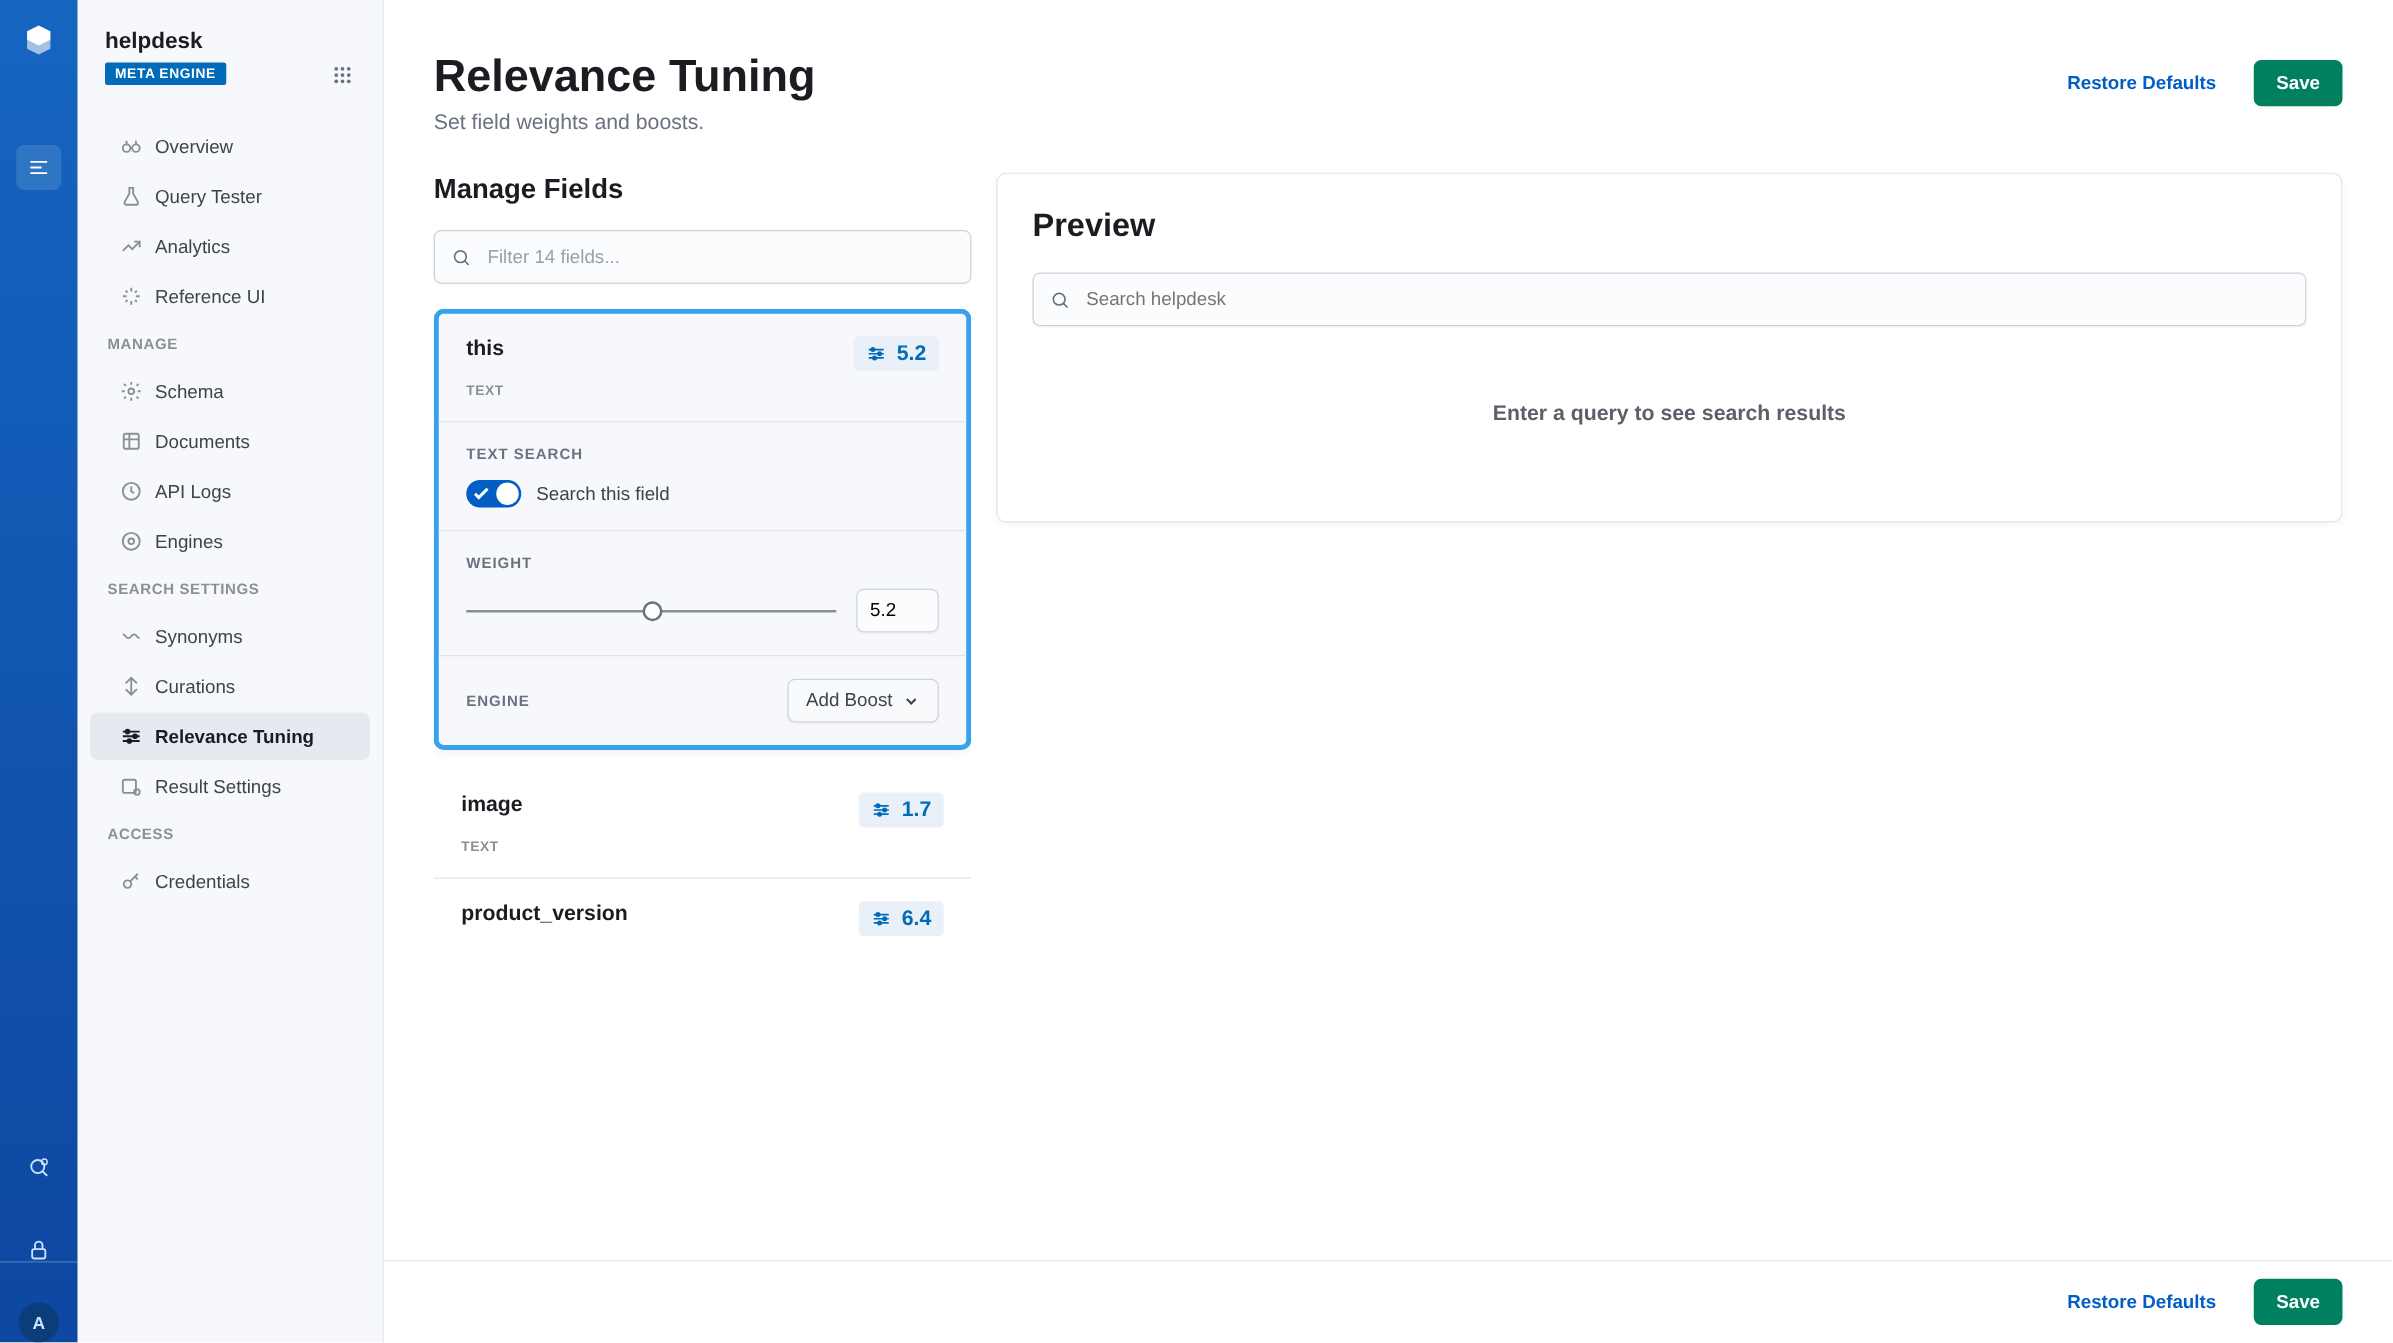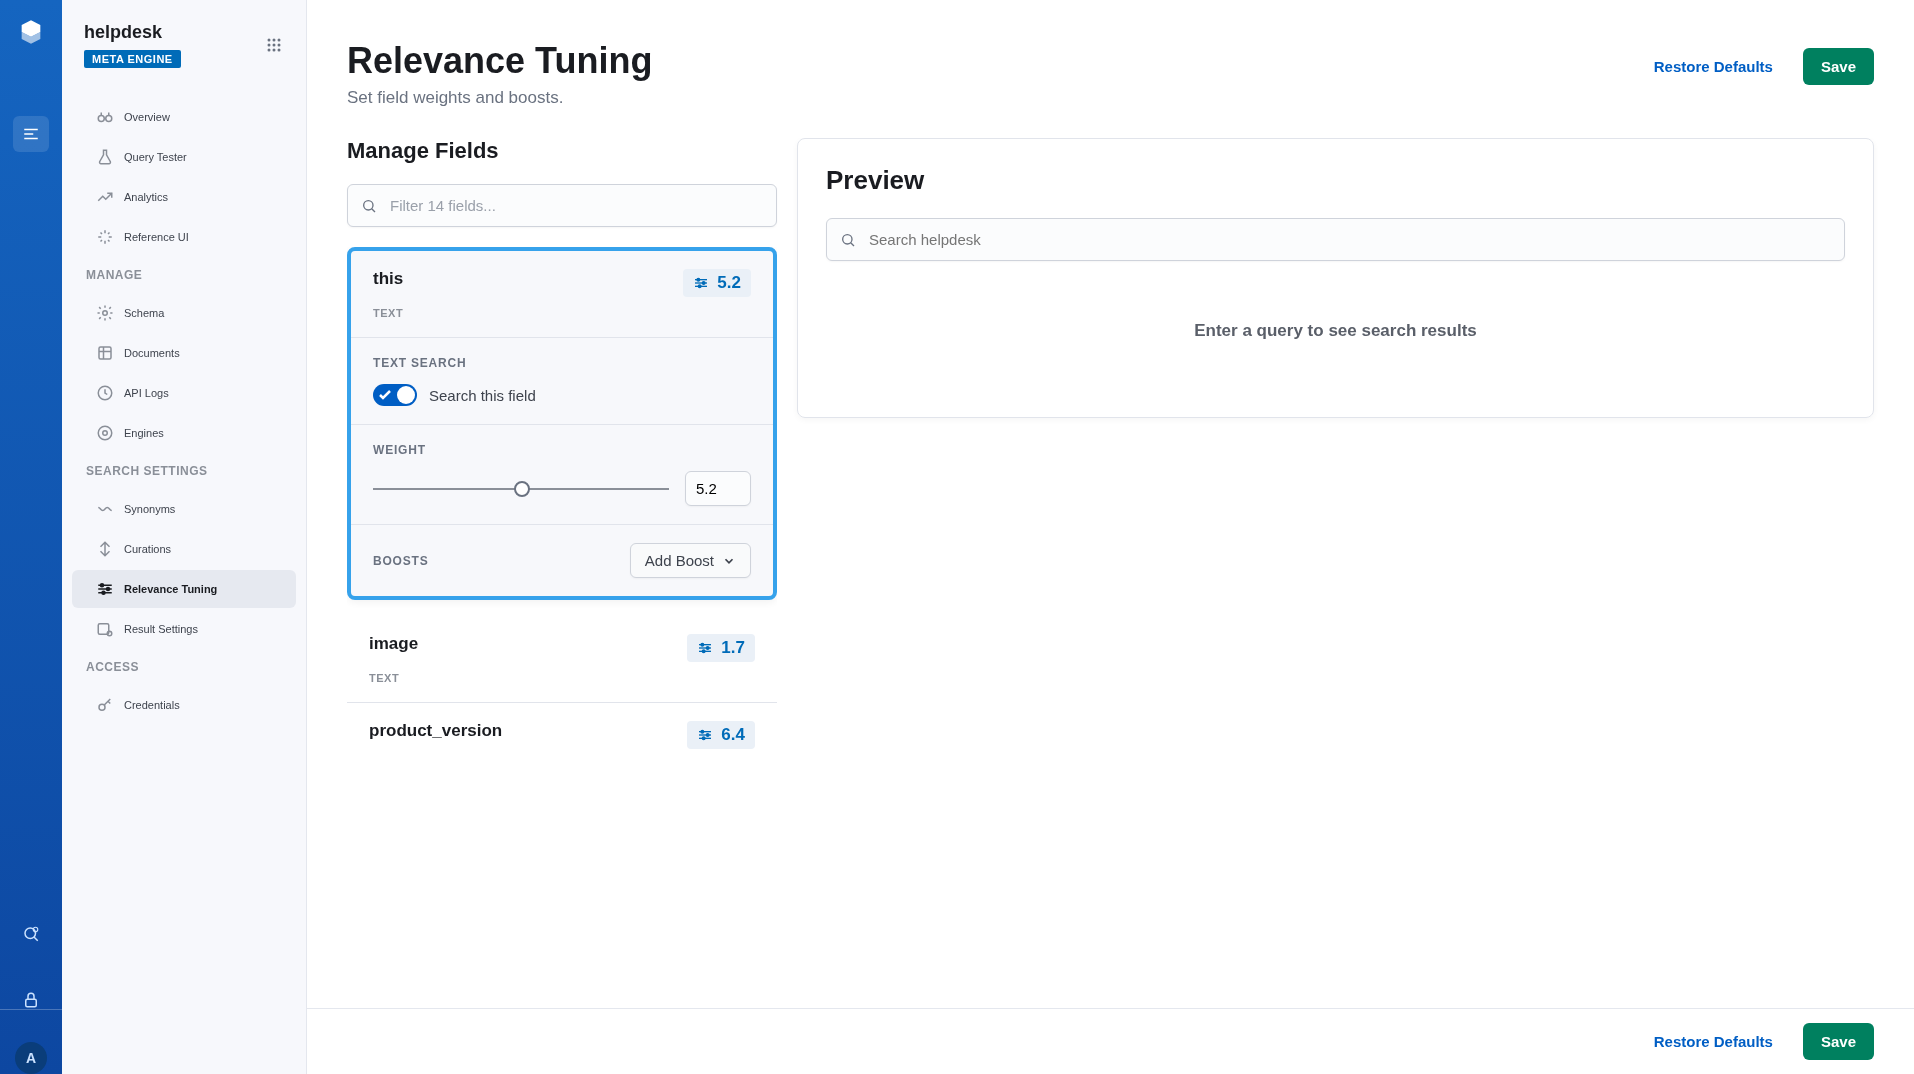--- a/index.html
+++ b/index.html
@@ -12,28 +12,28 @@
 .rail .logo { width: 28px; height: 28px; margin-bottom: 70px; }
 .rail .rail-item { width: 36px; height: 36px; display: flex; align-items: center; justify-content: center; margin-bottom: 10px; border-radius: 6px; cursor: pointer; }
 .rail .rail-item.active { background: rgba(255,255,255,0.12); }
 .rail .spacer { flex: 1; }
 .rail .rail-bottom { display: flex; flex-direction: column; align-items: center; margin-bottom: 14px; gap: 20px; }
 .rail .divider { position: absolute; bottom: 64px; width: 100%; border-top: 1px solid rgba(255,255,255,0.25); }
 .rail .avatar { width: 32px; height: 32px; border-radius: 50%; background: #0a3d7a; display: flex; align-items: center; justify-content: center; font-size: 14px; font-weight: 600; color: #cbe2ff; }
 
 
 .sidebar { width: 245px; background: #f7f8fc; border-right: 1px solid #e4e7ee; padding: 22px 0; overflow-y: auto; }
-.sidebar-header { padding: 0 24px 0 22px; display: flex; align-items: center; justify-content: space-between; }
+.sidebar-header { padding: 0 24px 0 22px; display: flex; align-items: flex-end; justify-content: space-between; }
 .engine-name { font-size: 18px; font-weight: 700; color: #1a1c21; margin-bottom: 6px; }
 .badge { display: inline-block; background: #006bb8; color: #fff; font-size: 11px; font-weight: 700; letter-spacing: 0.5px; padding: 3px 8px; border-radius: 2px; }
 .apps-dots { width: 16px; height: 16px; color: #6a7280; cursor: pointer; }
 
 .nav { margin-top: 30px; }
 .nav-section-label { padding: 10px 24px; font-size: 12px; font-weight: 700; letter-spacing: 0.5px; color: #8a8f98; }
-.nav-item { display: flex; align-items: center; gap: 10px; padding: 10px 24px; font-size: 11px; color: #3e434d; cursor: pointer; border-radius: 6px; margin: 2px 10px; position: relative; }
+.nav-item { display: flex; align-items: center; gap: 10px; padding: 10px 24px; font-size: 15px; color: #3e434d; cursor: pointer; border-radius: 6px; margin: 2px 10px; position: relative; }
 .nav-item.active { background: #e6e9f0; font-weight: 700; color: #1a1c21; }
 .nav-icon { width: 18px; height: 18px; color: #8a8f98; flex-shrink: 0; }
 .nav-item.active .nav-icon { color: #1a1c21; }
 
 
 .main { flex: 1; display: flex; flex-direction: column; overflow: hidden; }
 .page-header { padding: 40px 40px 30px 40px; display: flex; align-items: flex-start; justify-content: space-between; }
 .page-title { font-size: 36px; font-weight: 700; color: #1a1c21; margin-bottom: 6px; }
 .page-subtitle { font-size: 17px; color: #6a7280; }
 .header-actions { display: flex; gap: 12px; align-items: center; margin-top: 8px; }
@@ -345,21 +345,21 @@
               <div class="weight-row">
                 <div class="slider-wrap">
                   <div class="slider-track"></div>
                   <div class="slider-thumb"></div>
                 </div>
                 <input class="weight-input" value="5.2" style="">
               </div>
             </div>
             <div class="field-section">
               <div class="boost-row">
-                <div class="field-section-label" style="margin-bottom:0">BOOSTS</div>
+                <div class="field-section-label" style="margin-bottom:0">ENGINE</div>
                 <button class="add-boost-btn">
                   <span>Add Boost</span>
                   <span>
                       <svg viewBox="0 0 16 16" fill="none" stroke="currentColor" stroke-width="2">
                         <path d="M4 6l4 4 4-4"></path>
                       </svg>
                     </span>
                 </button>
               </div>
             </div>

